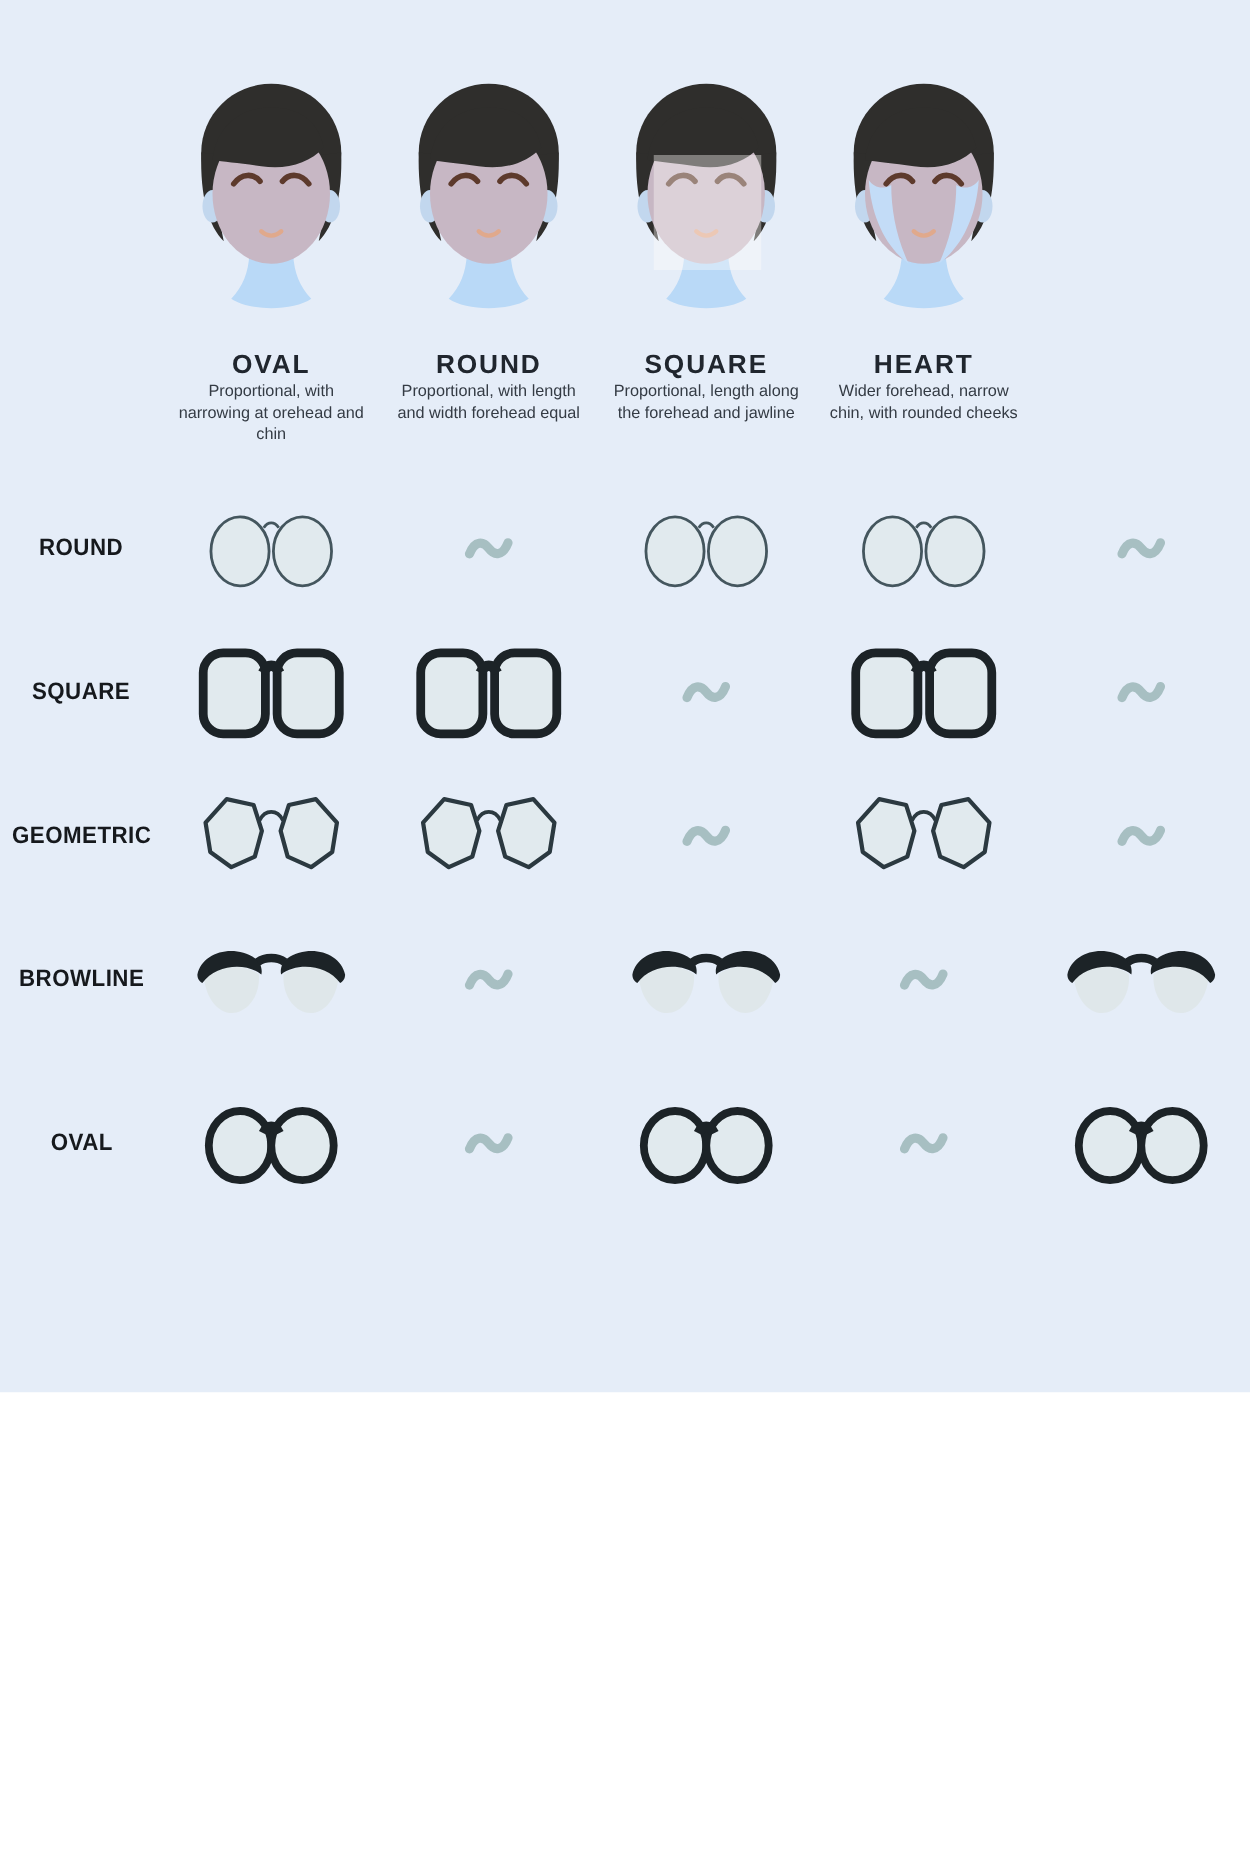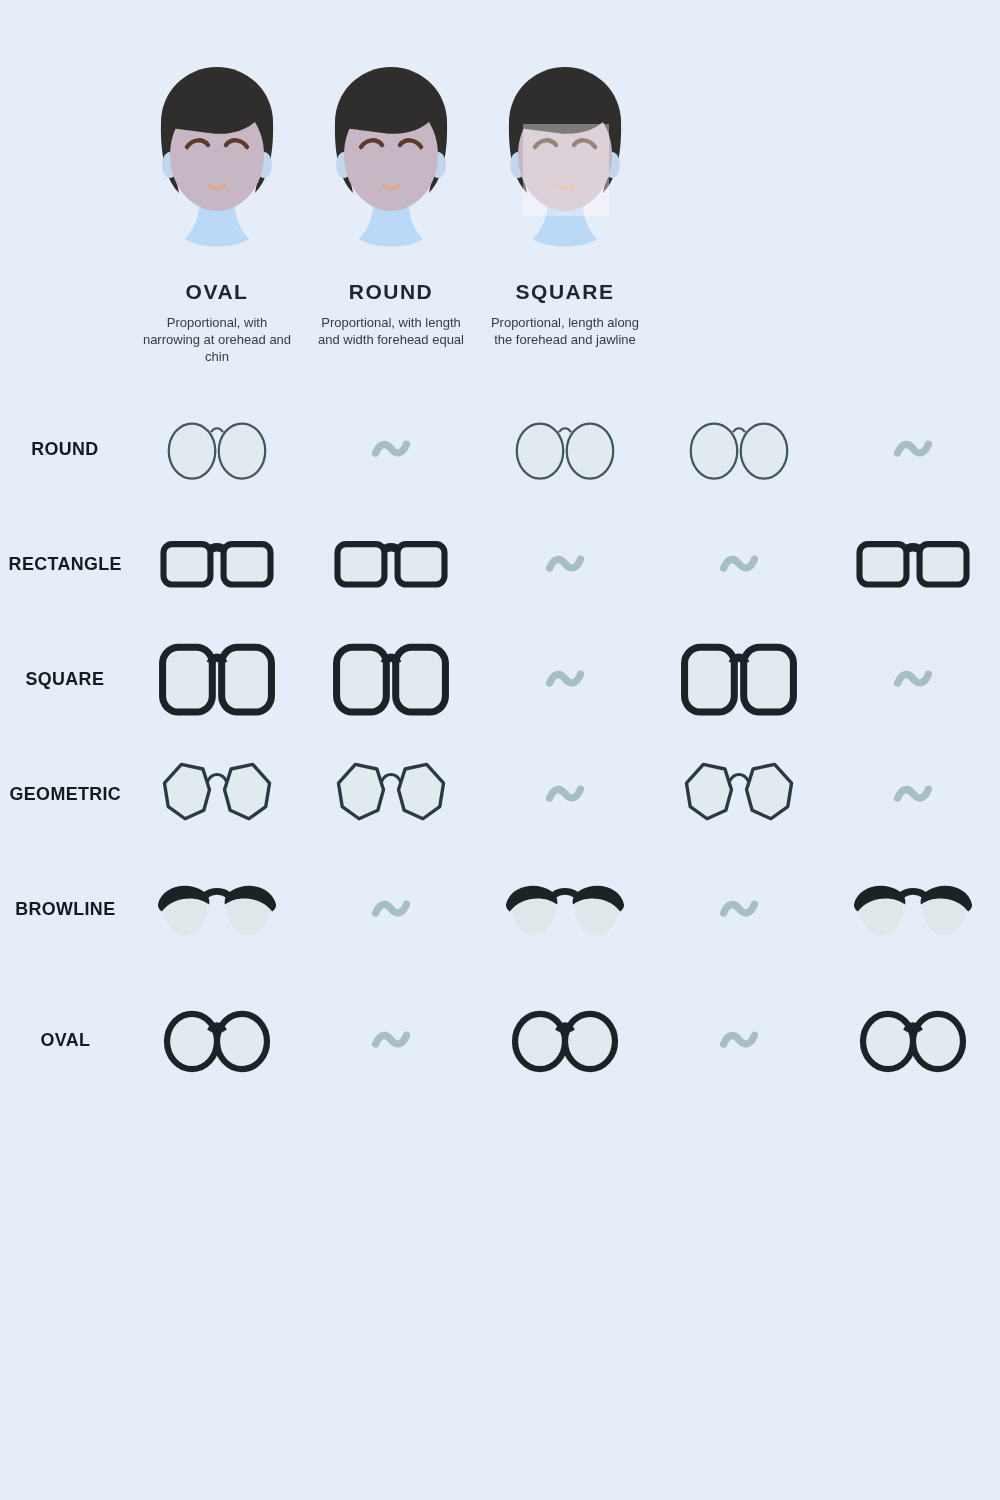--- a/index.html
+++ b/index.html
@@ -1,22 +1,22 @@
 <!DOCTYPE html>
 <html><head>
 <meta charset="utf-8">
 <style>
   html,body{margin:0;padding:0;}
   body{font-family:"Liberation Sans", sans-serif;}
-  .canvas{width:1000px;height:1500px;background:#e5edf8;overflow:hidden;position:relative;}
+  .canvas{width:1000px;height:1114px;background:#e5edf8;overflow:hidden;position:relative;}
   .header{display:grid;grid-template-columns:130px repeat(5,174px);padding-top:62px;}
   .face-col{display:flex;flex-direction:column;align-items:center;}
   .face-svg{width:140px;height:200px;display:block;}
   .face-label{font-size:21px;font-weight:bold;letter-spacing:1.5px;color:#20262e;text-align:center;margin-top:18px;}
-  .face-desc{font-size:13px;color:#343b44;text-align:center;margin-top:10px;line-height:1.32;max-width:160px;}
+  .face-desc{font-size:13px;color:#343b44;text-align:center;line-height:1.32;max-width:160px;}
   .rows{margin-top:26px;}
   .row{display:grid;grid-template-columns:130px repeat(5,174px);height:115px;align-items:center;justify-items:center;}
   .row.last{margin-top:16px;}
   .row-label{font-size:19px;font-weight:bold;letter-spacing:.4px;color:#16191d;transform:scaleX(.94);white-space:nowrap;}
   .g{display:block;}
   .g-round{width:112px;}
   .g-cateye{width:128px;}
   .g-rectangle{width:122px;}
   .g-wayfarer{width:126px;}
   .g-square{width:122px;}
@@ -167,56 +167,45 @@
       <div class="face-label">ROUND</div>
       <div class="face-desc">Proportional, with length and width forehead equal</div>
     </div>
     <div class="face-col">
       <svg class="face-svg" viewBox="0 0 140 200">
           <use href="#face-square-face"></use>
         </svg>
       <div class="face-label">SQUARE</div>
       <div class="face-desc">Proportional, length along the forehead and jawline</div>
     </div>
+    <div class="face-col">
+      <svg class="face-svg" viewBox="0 0 140 200">
+          <use href="#face-heart-face"></use>
+        </svg>
+      <div class="face-label">HEART</div>
+      <div class="face-desc">Wider forehead, narrow chin, with rounded cheeks</div>
+    </div>
     </div>
   <div class="rows" id="rows">
     <div class="row">
       <div class="row-label">ROUND</div>
       <svg class="g g-round" viewBox="0 0 130 95">
           <use href="#g-round"></use>
         </svg>
         <svg class="g tilde-svg" viewBox="0 0 60 40">
           <use href="#tilde"></use>
         </svg>
         <svg class="g g-round" viewBox="0 0 130 95">
           <use href="#g-round"></use>
         </svg>
         <svg class="g g-round" viewBox="0 0 130 95">
           <use href="#g-round"></use>
         </svg>
         <svg class="g tilde-svg" viewBox="0 0 60 40">
           <use href="#tilde"></use>
-        </svg>
-    </div>
-    <div class="row">
-      <div class="row-label">RECTANGLE</div>
-      <svg class="g g-rectangle" viewBox="0 0 130 70">
-          <use href="#g-rectangle"></use>
-        </svg>
-        <svg class="g g-rectangle" viewBox="0 0 130 70">
-          <use href="#g-rectangle"></use>
-        </svg>
-        <svg class="g tilde-svg" viewBox="0 0 60 40">
-          <use href="#tilde"></use>
-        </svg>
-        <svg class="g tilde-svg" viewBox="0 0 60 40">
-          <use href="#tilde"></use>
-        </svg>
-        <svg class="g g-rectangle" viewBox="0 0 130 70">
-          <use href="#g-rectangle"></use>
         </svg>
     </div>
     <div class="row">
       <div class="row-label">SQUARE</div>
       <svg class="g g-square" viewBox="0 0 130 90">
           <use href="#g-square"></use>
         </svg>
         <svg class="g g-square" viewBox="0 0 130 90">
           <use href="#g-square"></use>
         </svg>

